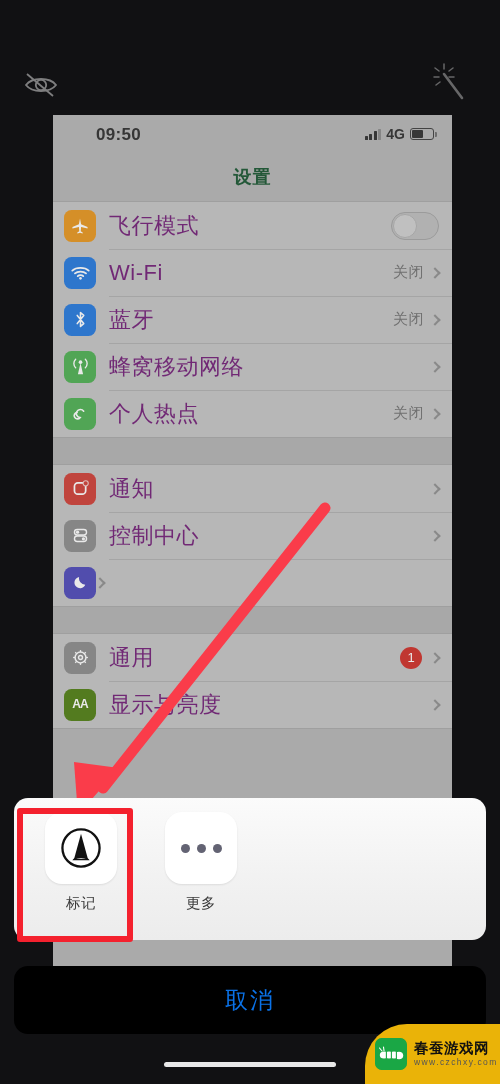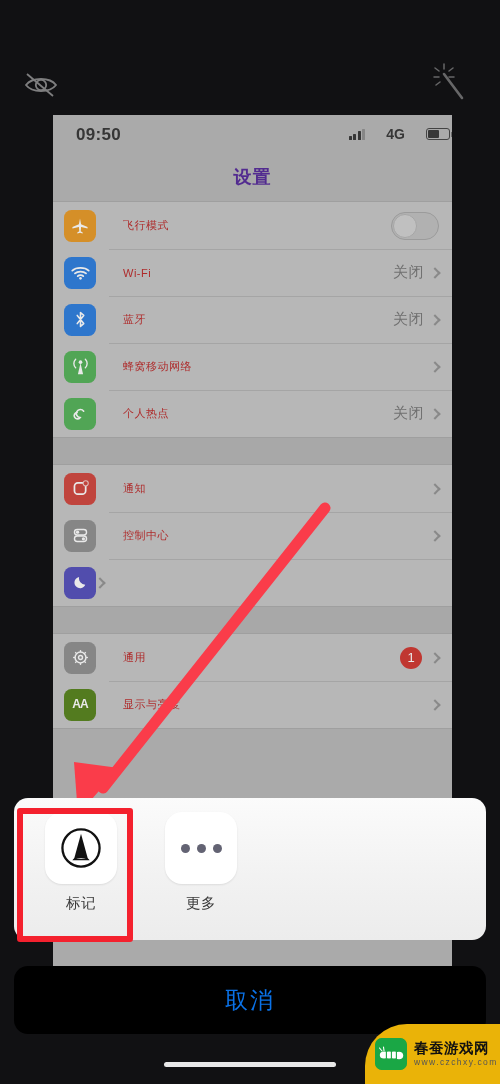--- a/index.html
+++ b/index.html
@@ -17,53 +17,53 @@
   .wand-icon { position:absolute; left:432px; top:62px; width:36px; height:42px; opacity:.45; }
 
   
   .shot {
     position:absolute; left:53px; top:115px; width:399px; height:903px;
     background:#b4b4b4; overflow:hidden;
   }
   .shot-inner { position:relative; width:100%; height:100%; }
 
   
-  .statusbar { position:relative; height:42px; }
+  .statusbar { position:relative; height:42px;margin-left:20px; }
   .sb-time {
     position:absolute; left:23px; top:10px;
     font-size:17px; font-weight:bold; color:#2a2a2a; letter-spacing:.3px;
   }
-  .sb-right { position:absolute; right:2px; top:11px; display:flex; align-items:center; gap:21px;text-align:right; }
+  .sb-right { position:absolute; right:18px; top:11px; display:flex; align-items:center; gap:5px;text-align:right; }
   .sig { display:flex; align-items:flex-end; gap:1.5px; height:11px; }
   .sig i { width:3px; background:#2c2c2c; display:block; border-radius:.5px; }
   .sig i:nth-child(1){height:4px;} .sig i:nth-child(2){height:6px;}
   .sig i:nth-child(3){height:8.5px;} .sig i:nth-child(4){height:11px;background:#8a8a8a;}
   .sb-net { font-size:14px; font-weight:bold; color:#2a2a2a; }
   .batt { position:relative; width:24px; height:12px; border:1.4px solid #3a3a3a;
           border-radius:3px; }
   .batt::after { content:""; position:absolute; right:-4px; top:3px; width:2px;
                  height:5px; background:#6a6a6a; border-radius:0 1px 1px 0; }
   .batt span { position:absolute; left:1.2px; top:1.2px; bottom:1.2px; width:11px;
                background:#2b2b2b; border-radius:1px; display:block; }
 
   
-  .nav-title { text-align:center; font-size:18px; font-weight:bold; color:#4c1d95;
+  .nav-title { text-align:center; font-size:18px; font-weight:bold; color:#14532d;
                padding:8px 0 12px; letter-spacing:1px; }
 
   
   .group { background:#c4c4c4; border-top:1px solid #a7a7a7; border-bottom:1px solid #a7a7a7; }
   .gap { height:26px; background:#b2b2b2; }
   .row { display:flex; align-items:center; height:47px; padding-left:11px; position:relative; }
   .row + .row::before {
     content:""; position:absolute; left:56px; right:0; top:0; height:1px; background:#aeaeae;
   }
   .ico { width:32px; height:32px; border-radius:7.5px; flex:0 0 32px;
          display:flex; align-items:center; justify-content:center;
          color:#fff; font-size:17px; line-height:1; }
-  .row-label { flex:1; margin-left:27px; font-size:11px; color:#b91c1c; letter-spacing:.5px; }
+  .row-label { flex:1; margin-left:13px; font-size:22px; color:#701a75; letter-spacing:.5px; }
   .row-value { font-size:15px; color:#6f6f6f; margin-right:7px; letter-spacing:.5px; }
   .chev { width:8px; height:8px; border-right:2px solid #8d8d8d; border-top:2px solid #8d8d8d;
           transform:rotate(45deg); margin-right:13px; flex:0 0 auto; }
   .badge { width:22px; height:22px; border-radius:50%; background:#cf2b24; color:#fff;
            font-size:13px; display:flex; align-items:center; justify-content:center;
            margin-right:9px; font-weight:500; }
   
   .switch { width:48px; height:28px; border-radius:14px; background:#bdbdbd;
             border:1px solid #a2a2a2; position:relative; margin-right:13px; flex:0 0 auto; }
   .switch i { position:absolute; left:1px; top:1px; width:24px; height:24px;

